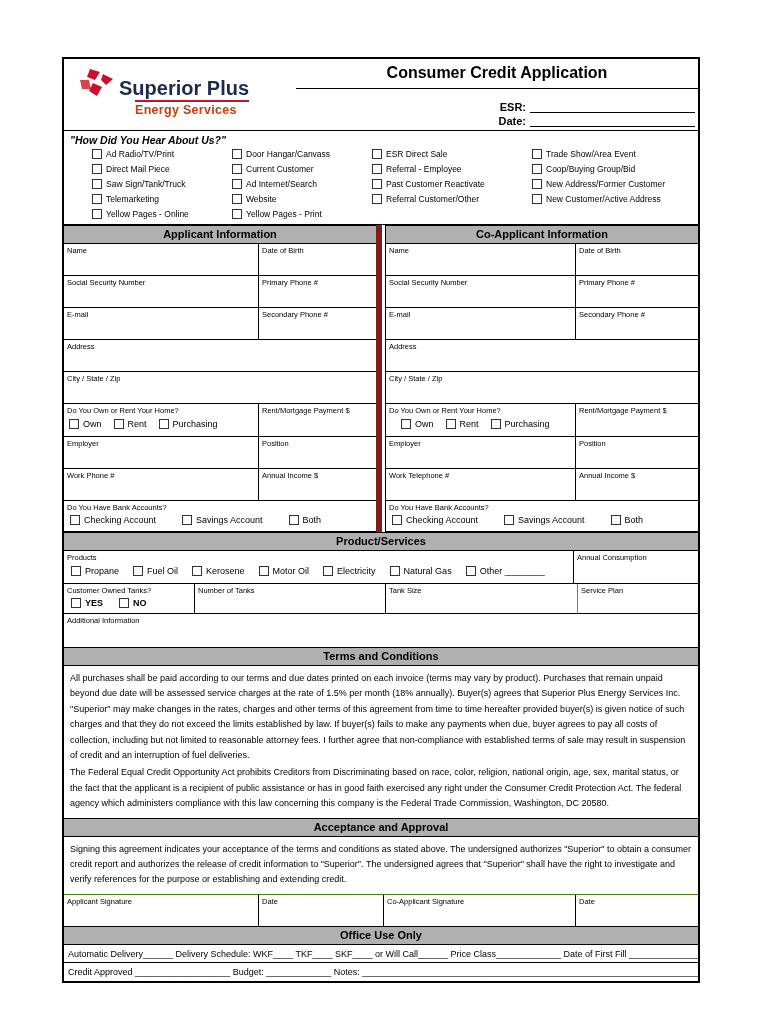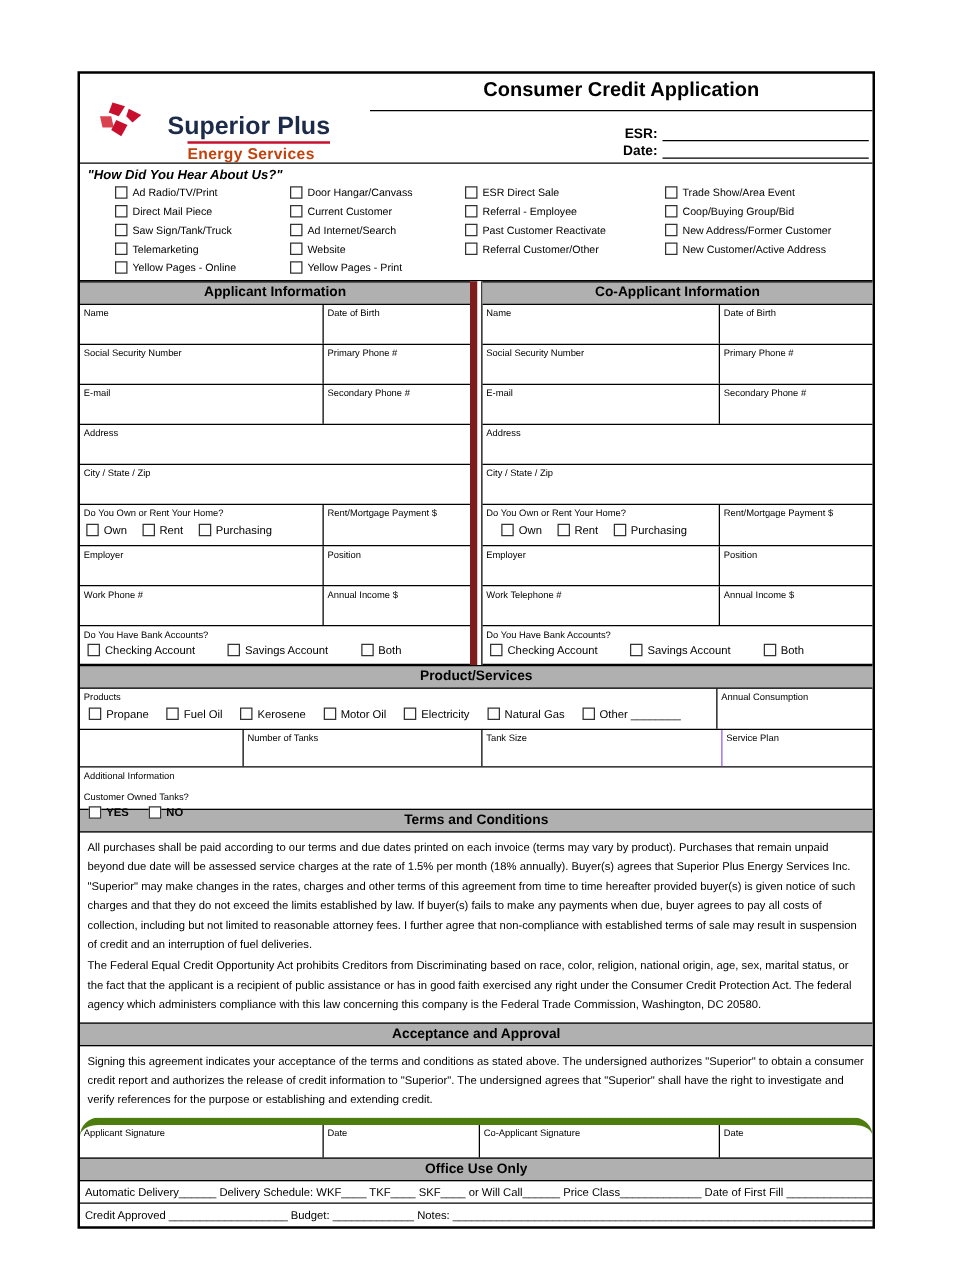--- a/index.html
+++ b/index.html
@@ -3,21 +3,21 @@
 <meta charset="utf-8">
 <style>
   * { margin:0; padding:0; box-sizing:border-box; }
   html,body { background:#ffffff; }
   body { font-family:"Liberation Sans", sans-serif; color:#000; }
   .canvas { position:relative; width:770px; height:1024px; background:#fff; overflow:hidden; }
   .page { position:absolute; left:62px; top:57px; width:638px; border:2px solid #000; background:#fff; }
 
   
   .header { display:flex; border-bottom:1px solid #000; height:72px; }
-  .logo-area { width:232px; padding:22px 0 0 14px; display:flex; align-items:flex-start; gap:20px; }
+  .logo-area { width:232px; padding:9px 0 0 14px; display:flex; align-items:flex-start; gap:5px; }
   .brand-text { display:flex; flex-direction:column; padding-top:10px; }
   .brand-name { font-size:20px; font-weight:bold; color:#1c2b4a; line-height:20px; }
   .brand-sub { color:#c2410c; font-weight:bold; font-size:12.5px; border-top:2px solid #c8102e; margin:2px 0 0 16px; padding-top:1px; letter-spacing:.3px; }
   .header-right { flex:1; display:flex; flex-direction:column; }
   .form-title { text-align:center; font-weight:bold; font-size:16px; padding:5px 0 6px; border-bottom:1px solid #000; }
   .esr-date { flex:1; display:flex; flex-direction:column; justify-content:flex-end; padding:2px 3px 3px 0; gap:2px; }
   .hline { display:flex; justify-content:flex-end; align-items:flex-end; gap:4px; font-size:11px; font-weight:bold; }
   .uline { width:165px; border-bottom:1.5px solid #000; height:12px; }
 
   
@@ -49,34 +49,34 @@
   .bankrow { display:flex; align-items:center; gap:26px; margin:3px 0 0 6px; }
   .bankrow .cb-item { font-size:9px; }
 
   
   .products-row { display:flex; border-bottom:1px solid #000; height:33px; }
   .pr-left { flex:1; padding:2px 3px; }
   .pr-right { width:125px; border-left:1px solid #000; padding:2px 3px; }
   .prodrow { display:flex; align-items:center; gap:14px; margin:4px 0 14px 4px; }
   .prodrow .cb-item { font-size:9px; }
   .tanks-row { display:flex; border-bottom:1px solid #000; height:30px; }
-  .t1 { flex:none; width:130px; padding:2px 3px;margin-top:47px; }
+  .t1 { flex:none; width:130px; padding:2px 3px; }
   .t2 { flex:none; width:191px; border-left:1px solid #000; padding:2px 3px; }
   .t3 { flex:none; width:192px; border-left:1px solid #000; padding:2px 3px; }
   .t4 { flex:1; border-left:1px solid #8b5cf6; padding:2px 3px; }
   .yesno { display:flex; gap:16px; margin:3px 0 0 4px; }
   .yesno .cb-item { font-size:9px; font-weight:bold; }
   .addl-row { height:33px; padding:2px 3px; }
 
   
   .text-block { padding:5px 6px 6px; font-size:9px; line-height:15.4px; }
   .text-block p + p { margin-top:2px; }
 
   
-  .sig-row { display:flex; border-top:6px solid #4d7c0f; height:32px;border-radius:15px; }
+  .sig-row { display:flex; border-top:1px solid #4d7c0f; height:32px; }
   .s1 { flex:none; width:194px; padding:2px 3px; }
   .s2 { flex:none; width:125px; border-left:1px solid #000; padding:2px 3px; }
   .s3 { flex:none; width:192px; border-left:1px solid #000; padding:2px 3px; }
   .s4 { flex:1; border-left:1px solid #000; padding:2px 3px; }
 
   
   .office-row { border-bottom:1px solid #000; font-size:9px; padding:4px 4px 3px; height:18px; white-space:nowrap; overflow:hidden; }
   .office-row.last { border-bottom:none; }
 </style>
 </head>

